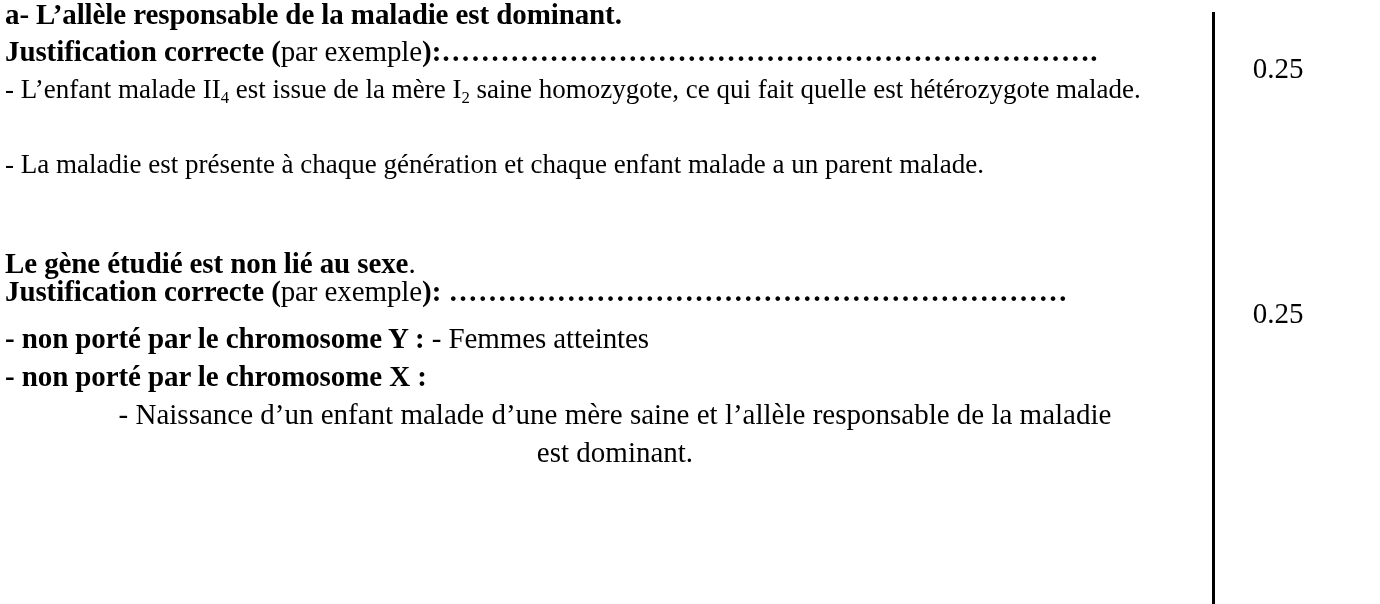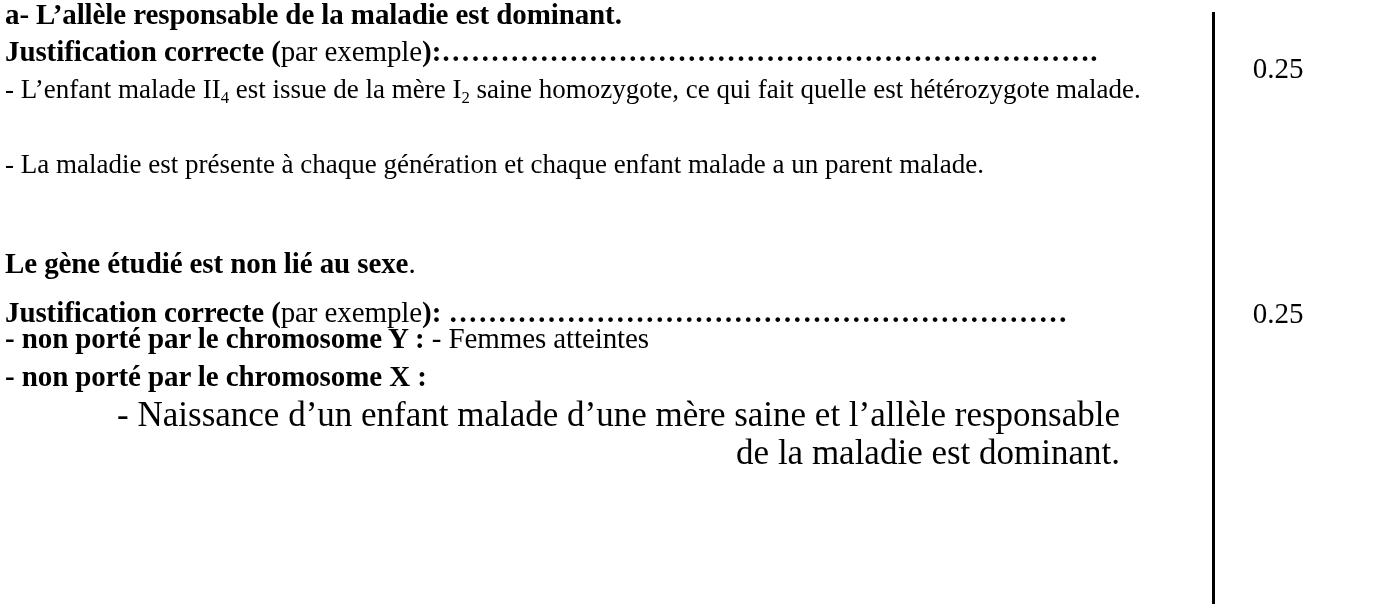--- a/index.html
+++ b/index.html
@@ -57,25 +57,25 @@
   .b { font-weight: bold; }
 
   .para {
     font-size: 27px;
     line-height: 37.5px;
     text-align: left;
   }
 
   
   .nested {
-    font-size: 35px;
+    font-size: 29px;
     line-height: 37.5px;
     margin-left: 105px;
     width: 1010px;
-    text-align: right;
+    text-align: center;
   }
 
   .dots {
     letter-spacing: 0.5px;
   }
 
   sub {
     font-size: 0.62em;
     vertical-align: -0.28em;
     line-height: 0;
@@ -93,21 +93,21 @@
   }
   .score-1 { top: 38px; }
   .score-2 { top: 283px; }
 
   .row { position: absolute; left: 5px; width: 1225px; }
   .r1  { top: -4px; }
   .r2  { top: 33px; }
   .r3  { top: 71px; }
   .r5  { top: 146px; }
   .r7  { top: 245px; }
-  .r8  { top: 294px; }
+  .r8  { top: 273px; }
   .r9  { top: 320px; }
   .r10 { top: 358px; }
   .r11 { top: 396px; }
   .r13 { top: 471px; }
 </style>
 </head>
 <body>
 
 <div class="sheet">
 

